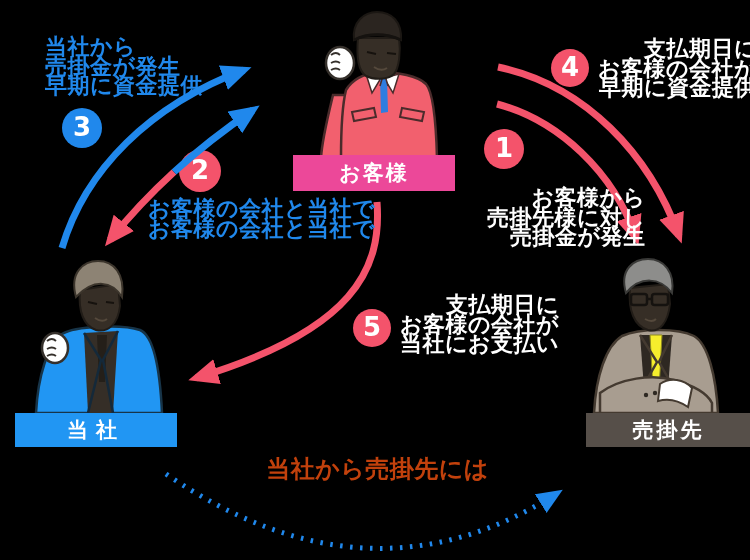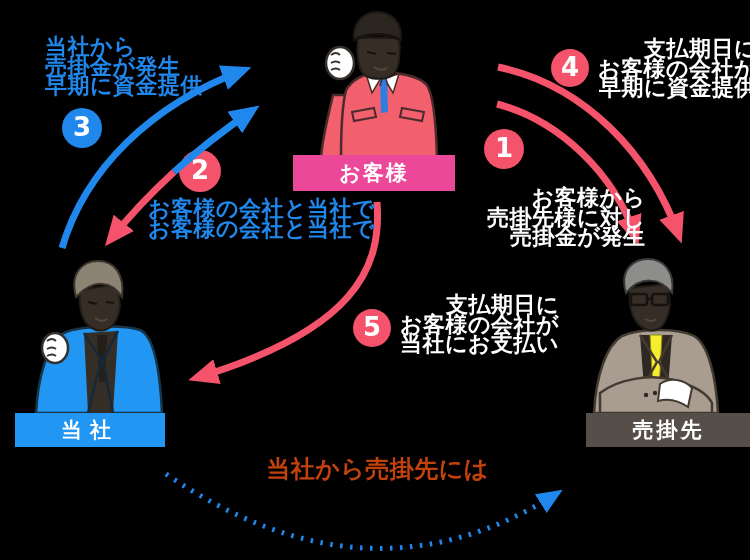--- a/index.html
+++ b/index.html
@@ -12,21 +12,21 @@
   .step-text.red{color:#ffffff;text-align:right;}
   .num{
     position:absolute;color:#fff;font-weight:700;font-size:26px;line-height:26px;
     transform:translate(-50%,-52%);text-align:center;
   }
   .banner{
     position:absolute;display:flex;align-items:center;justify-content:center;
     color:#fff;font-weight:700;font-size:21px;
   }
   .banner.customer{left:293px;top:155px;width:162px;height:36px;background:#ec4899;letter-spacing:2px;}
-  .banner.company{left:15px;top:413px;width:150px;height:34px;background:#2196f3;letter-spacing:8px;padding-left:0;box-sizing:border-box;}
+  .banner.company{left:15px;top:413px;width:162px;height:34px;background:#2196f3;letter-spacing:8px;padding-left:0;box-sizing:border-box;}
   .banner.debtor{left:586px;top:413px;width:165px;height:34px;background:#564f49;letter-spacing:3px;}
   .footnote{
     position:absolute;left:130px;top:458px;width:495px;text-align:center;
     color:#c2410c;font-weight:700;font-size:24px;line-height:22px;letter-spacing:.5px;
   }
   .footnote .fn-line{margin-bottom:8px;}
   svg{position:absolute;left:0;top:0;}
 </style>
 </head>
 <body>

